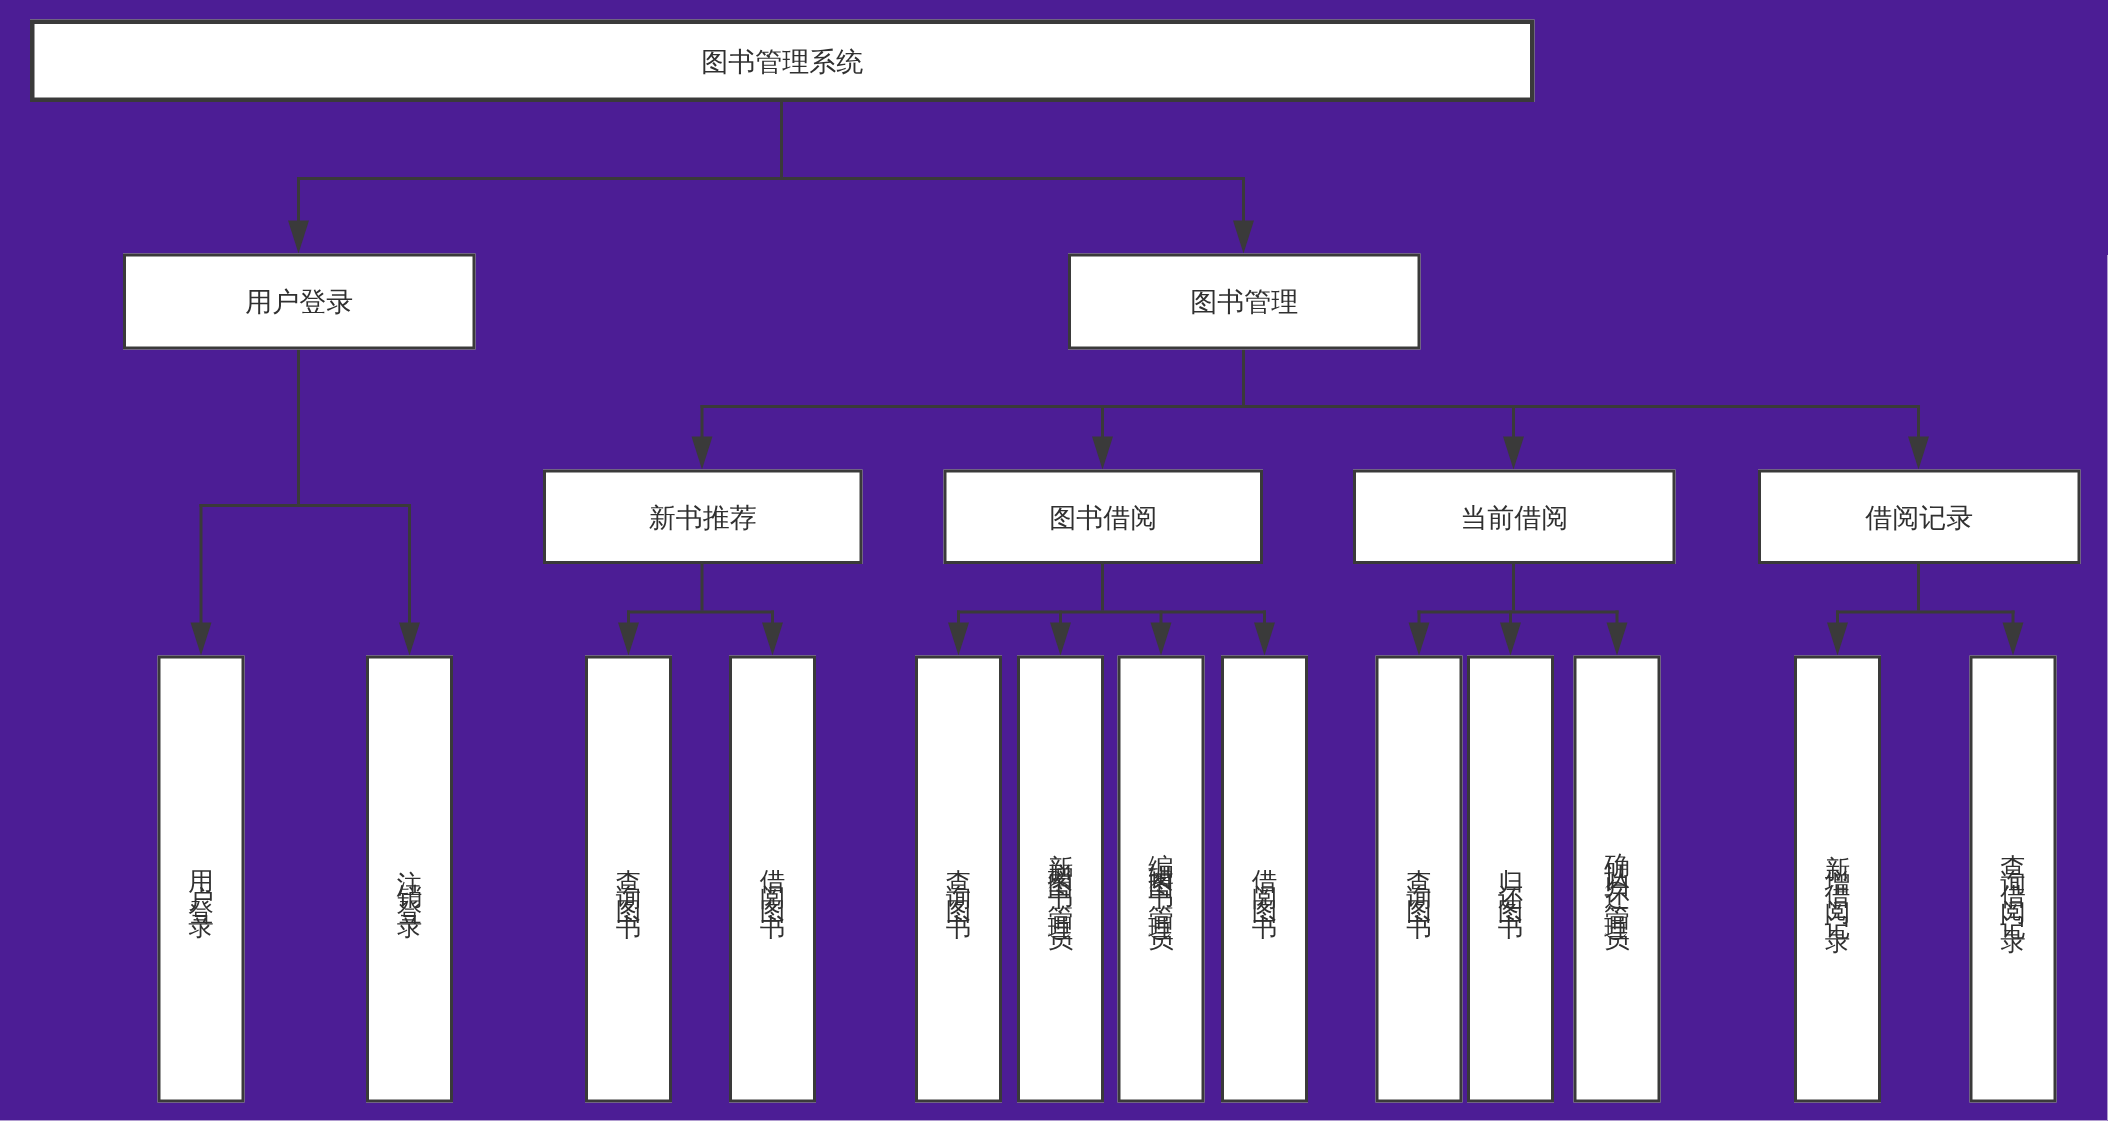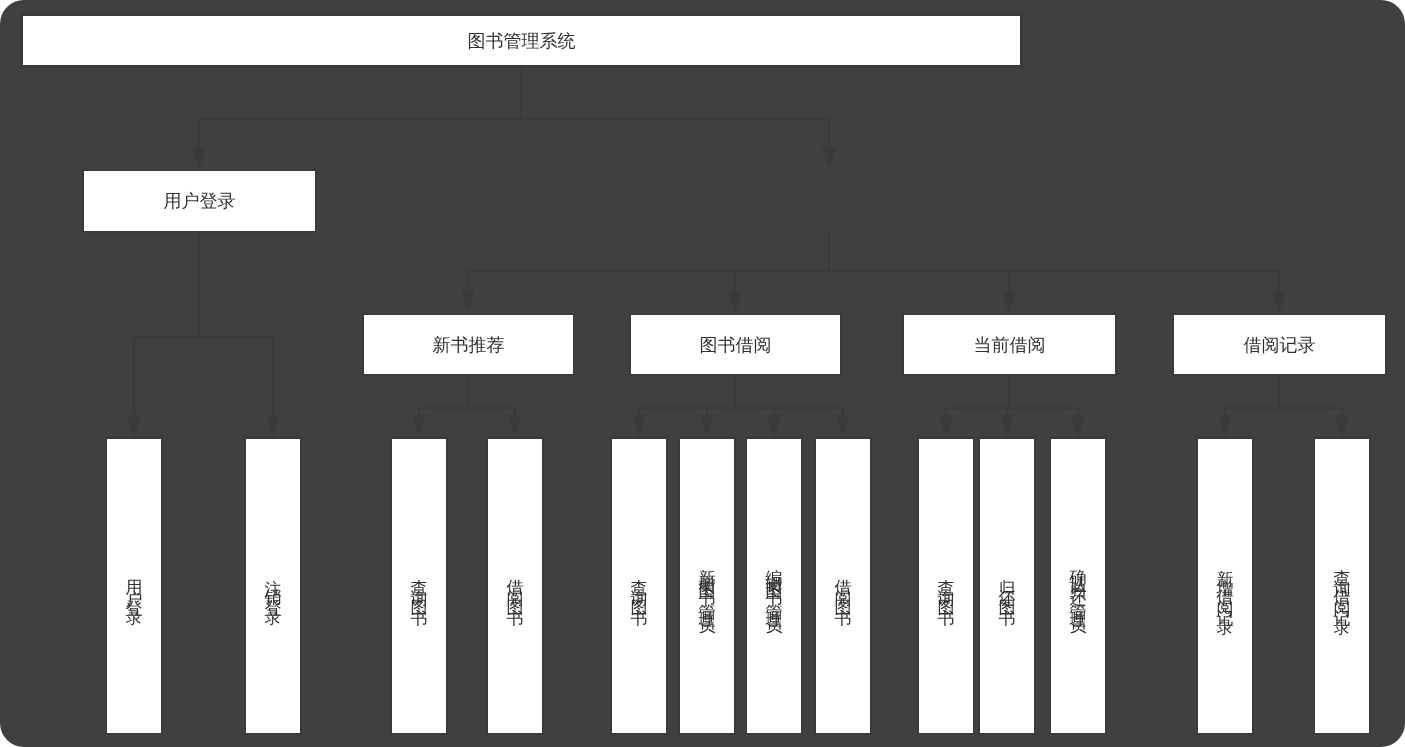--- a/index.html
+++ b/index.html
@@ -2,23 +2,22 @@
 <html><head>
 <meta charset="utf-8">
 <style>
   * { box-sizing: border-box; margin: 0; padding: 0; }
   html, body { background: #ffffff; }
   body { font-family: "Liberation Sans", "DejaVu Sans", sans-serif; }
   .canvas {
     position: relative;
     width: 1405px;
     height: 747px;
-    background: #404040;
+    background: #4c1d95;
     overflow: hidden;
-    border-radius: 24px;
   }
   
   .box {
     position: absolute;
     background: #ffffff;
     border: 2px solid #3a3a3a;
     display: flex;
     align-items: center;
     justify-content: center;
     color: #303030;
@@ -82,20 +81,23 @@
 
 <div class="canvas">
 
   <div class="box root">
     <span>图书管理系统</span>
   </div>
 
   <div class="box l2-a">
     <span>用户登录</span>
   </div>
+  <div class="box l2-b">
+    <span>图书管理</span>
+  </div>
 
   <div class="box l3 l3-b">
     <span>图书借阅</span>
   </div>
   <div class="box l3 l3-a">
     <span>新书推荐</span>
   </div>
   <div class="box l3 l3-d">
     <span>借阅记录</span>
   </div>

